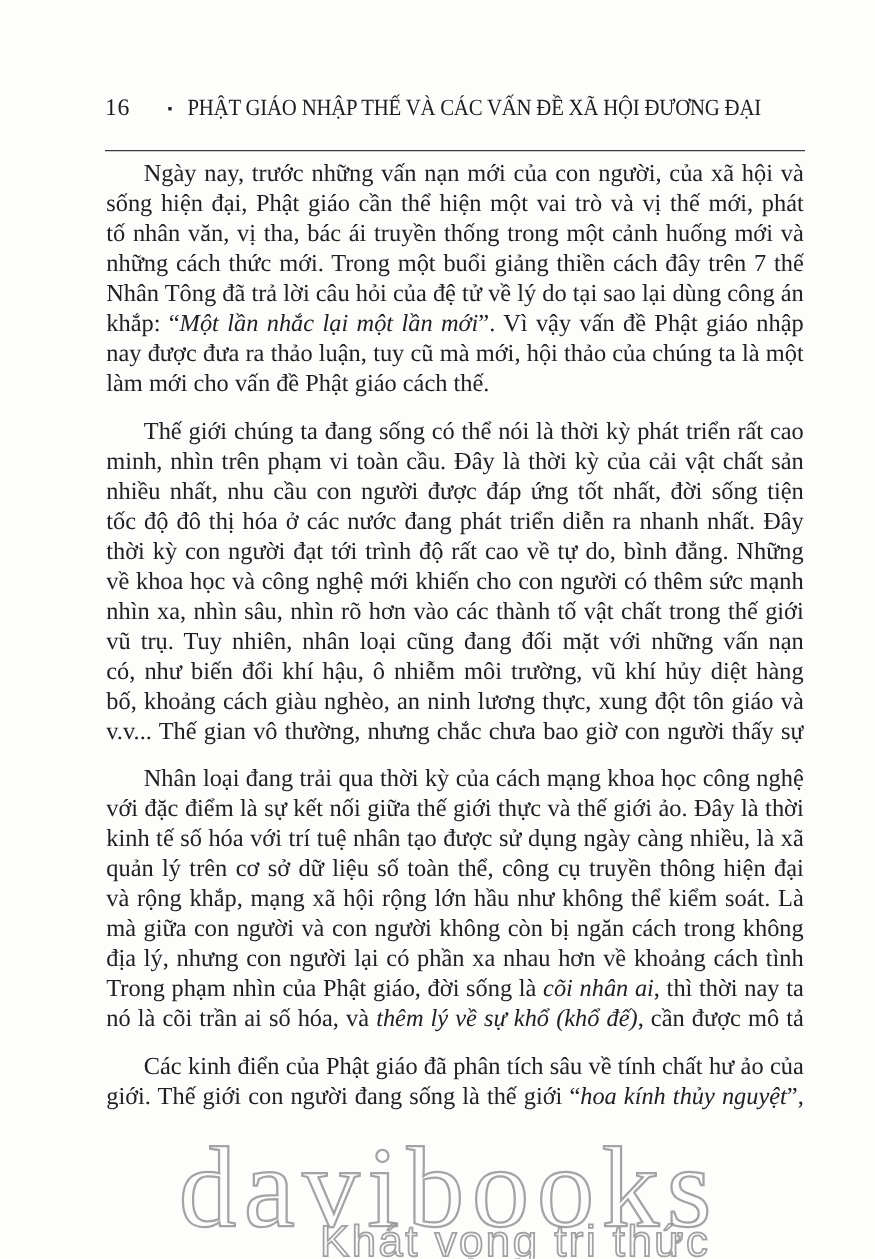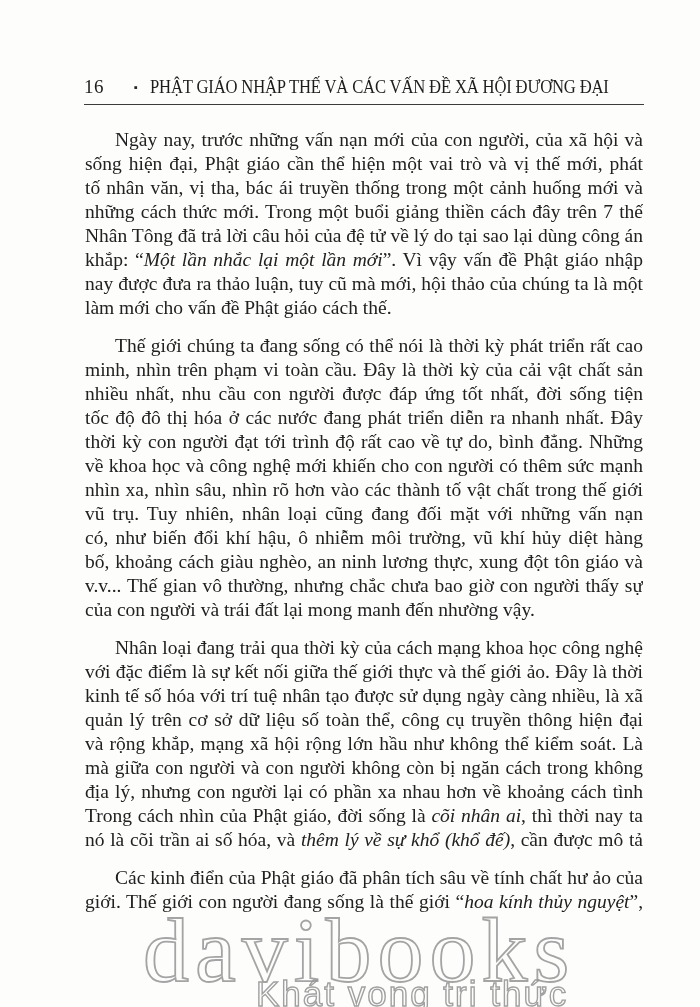--- a/index.html
+++ b/index.html
@@ -8,21 +8,21 @@
     background:#fdfdfc;
     font-family:"Liberation Serif","DejaVu Serif",serif;
   }
   .page{position:absolute;inset:0;}
 
   
   .page-header{
     position:absolute;left:84px;top:76px;width:560px;
     display:flex;align-items:baseline;
     border-bottom:1.5px solid #3c3c3c;
-    padding-bottom:6px;
+    padding-bottom:22px;
     color:#1d1d1d;
   }
   .page-number{font-size:19px;letter-spacing:.5px;}
   .header-bullet{
     font-size:11px;margin-left:30px;margin-right:12px;
     position:relative;top:-2px;color:#222;
   }
   .running-title{
     font-size:18.5px;letter-spacing:-.2px;white-space:nowrap;
     display:inline-block;transform:scaleX(.9);transform-origin:left center;
@@ -88,31 +88,30 @@
         <div class="line"><span>minh, nhìn trên phạm vi toàn cầu. Đây là thời kỳ của cải vật chất sản xuất ra</span></div>
         <div class="line"><span>nhiều nhất, nhu cầu con người được đáp ứng tốt nhất, đời sống tiện nghi nhất,</span></div>
         <div class="line"><span>tốc độ đô thị hóa ở các nước đang phát triển diễn ra nhanh nhất. Đây cũng là</span></div>
         <div class="line"><span>thời kỳ con người đạt tới trình độ rất cao về tự do, bình đẳng. Những thành tựu</span></div>
         <div class="line"><span>về khoa học và công nghệ mới khiến cho con người có thêm sức mạnh to lớn,</span></div>
         <div class="line"><span>nhìn xa, nhìn sâu, nhìn rõ hơn vào các thành tố vật chất trong thế giới và trong</span></div>
         <div class="line"><span>vũ trụ. Tuy nhiên, nhân loại cũng đang đối mặt với những vấn nạn chưa từng</span></div>
         <div class="line"><span>có, như biến đổi khí hậu, ô nhiễm môi trường, vũ khí hủy diệt hàng loạt, khủng</span></div>
         <div class="line"><span>bố, khoảng cách giàu nghèo, an ninh lương thực, xung đột tôn giáo và sắc tộc,</span></div>
         <div class="line"><span>v.v... Thế gian vô thường, nhưng chắc chưa bao giờ con người thấy sự tồn tại</span></div>
-        <div class="line last"><span>của con người và trái đất lại mong manh đến nhường vậy.</span></div>
       </div>
     <div class="paragraph">
         <div class="line first"><span>Nhân loại đang trải qua thời kỳ của cách mạng khoa học công nghệ 4.0,</span></div>
         <div class="line"><span>với đặc điểm là sự kết nối giữa thế giới thực và thế giới ảo. Đây là thời kỳ</span></div>
         <div class="line"><span>kinh tế số hóa với trí tuệ nhân tạo được sử dụng ngày càng nhiều, là xã hội</span></div>
         <div class="line"><span>quản lý trên cơ sở dữ liệu số toàn thể, công cụ truyền thông hiện đại tức thì</span></div>
         <div class="line"><span>và rộng khắp, mạng xã hội rộng lớn hầu như không thể kiểm soát. Là thời kỳ</span></div>
         <div class="line"><span>mà giữa con người và con người không còn bị ngăn cách trong không gian</span></div>
         <div class="line"><span>địa lý, nhưng con người lại có phần xa nhau hơn về khoảng cách tình cảm.</span></div>
-        <div class="line"><span>Trong cách nhìn của Phật giáo, đời sống là </span><i>cõi nhân ai</i><span>, thì thời nay ta cần gọi</span></div>
+        <div class="line"><span>Trong phạm nhìn của Phật giáo, đời sống là </span><i>cõi nhân ai</i><span>, thì thời nay ta cần gọi</span></div>
         <div class="line"><span>nó là cõi trần ai số hóa, và </span><i>thêm lý về sự khổ (khổ đế)</i><span>, cần được mô tả theo</span></div>
       </div>
     <div class="paragraph">
         <div class="line first"><span>Các kinh điển của Phật giáo đã phân tích sâu về tính chất hư ảo của thế</span></div>
         <div class="line"><span>giới. Thế giới con người đang sống là thế giới “</span><i>hoa kính thủy nguyệt</i><span>”, như</span></div>
       </div>
   </div>
 
   <div class="watermark">
     <div class="wm-brand">davibooks</div>

